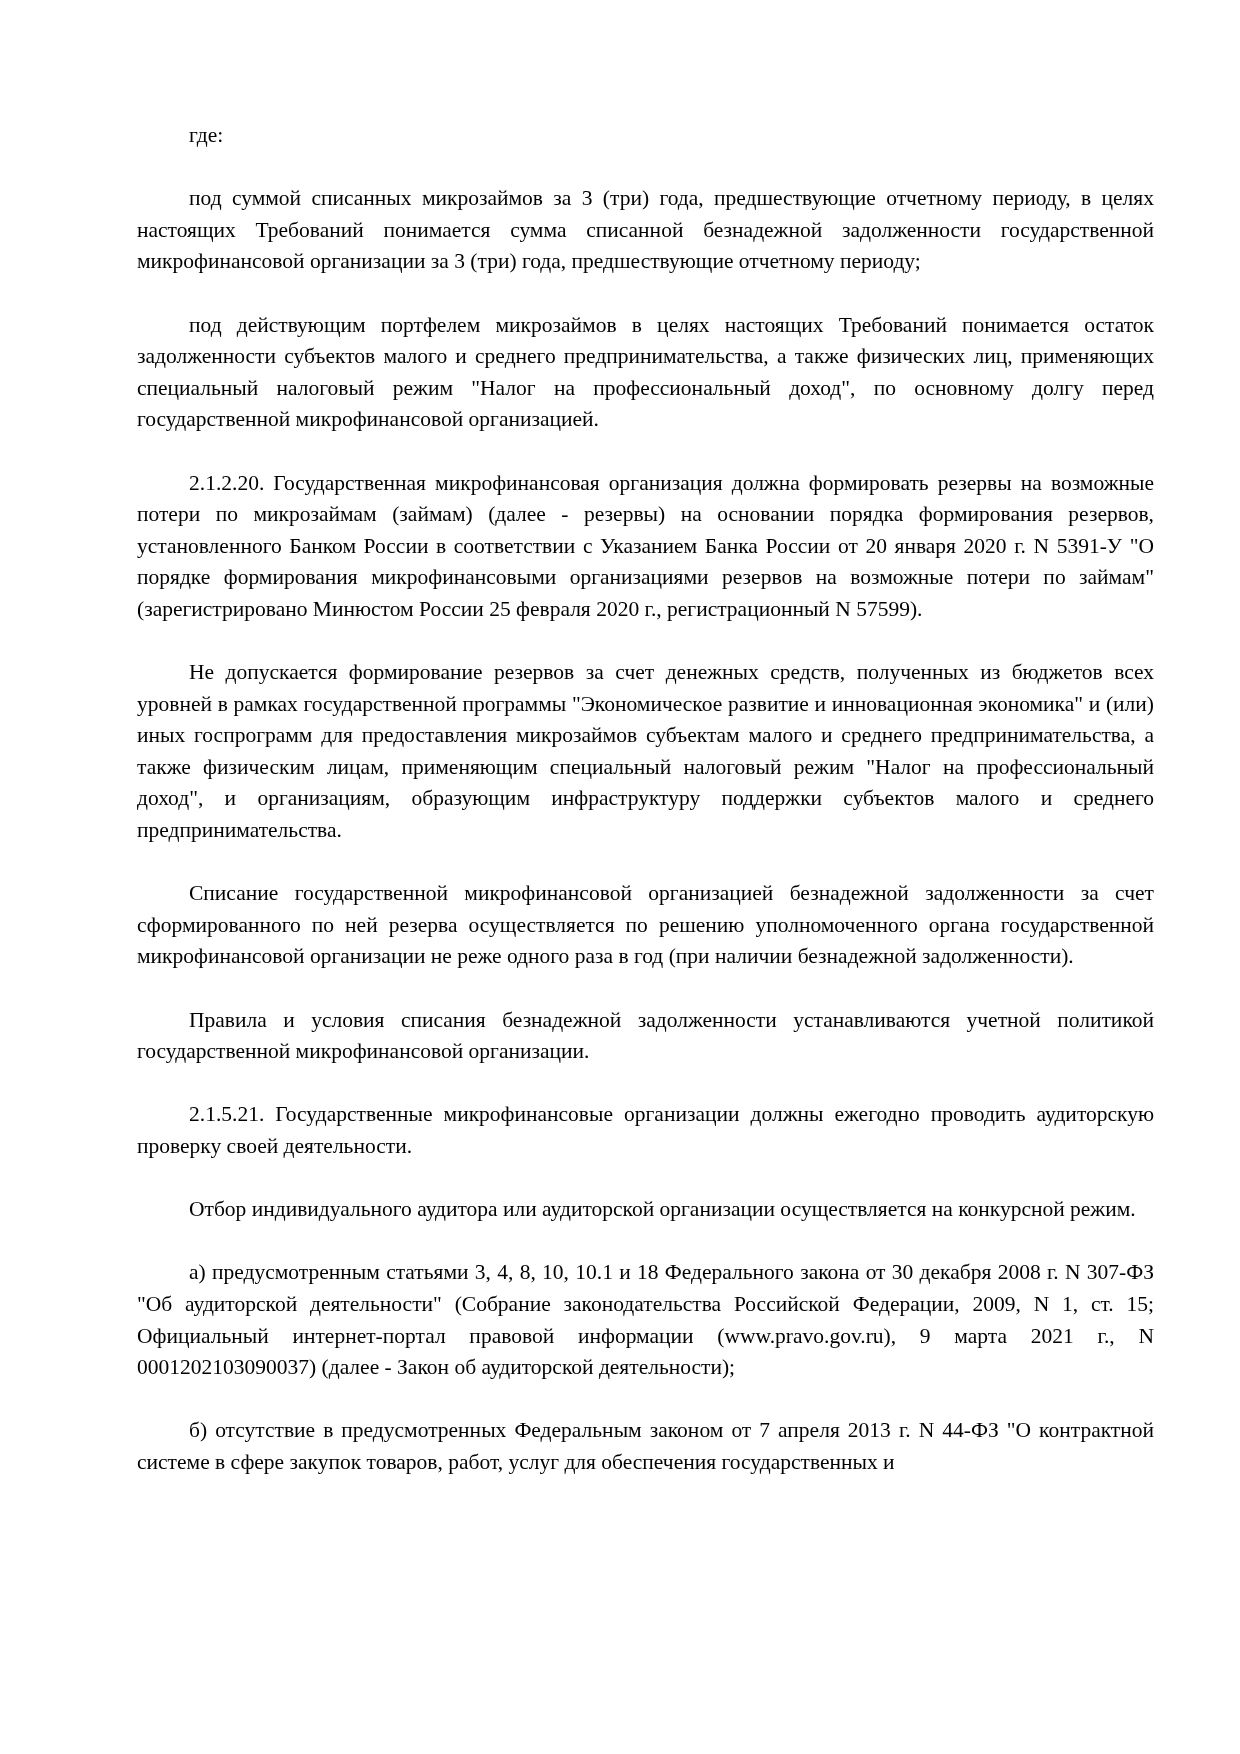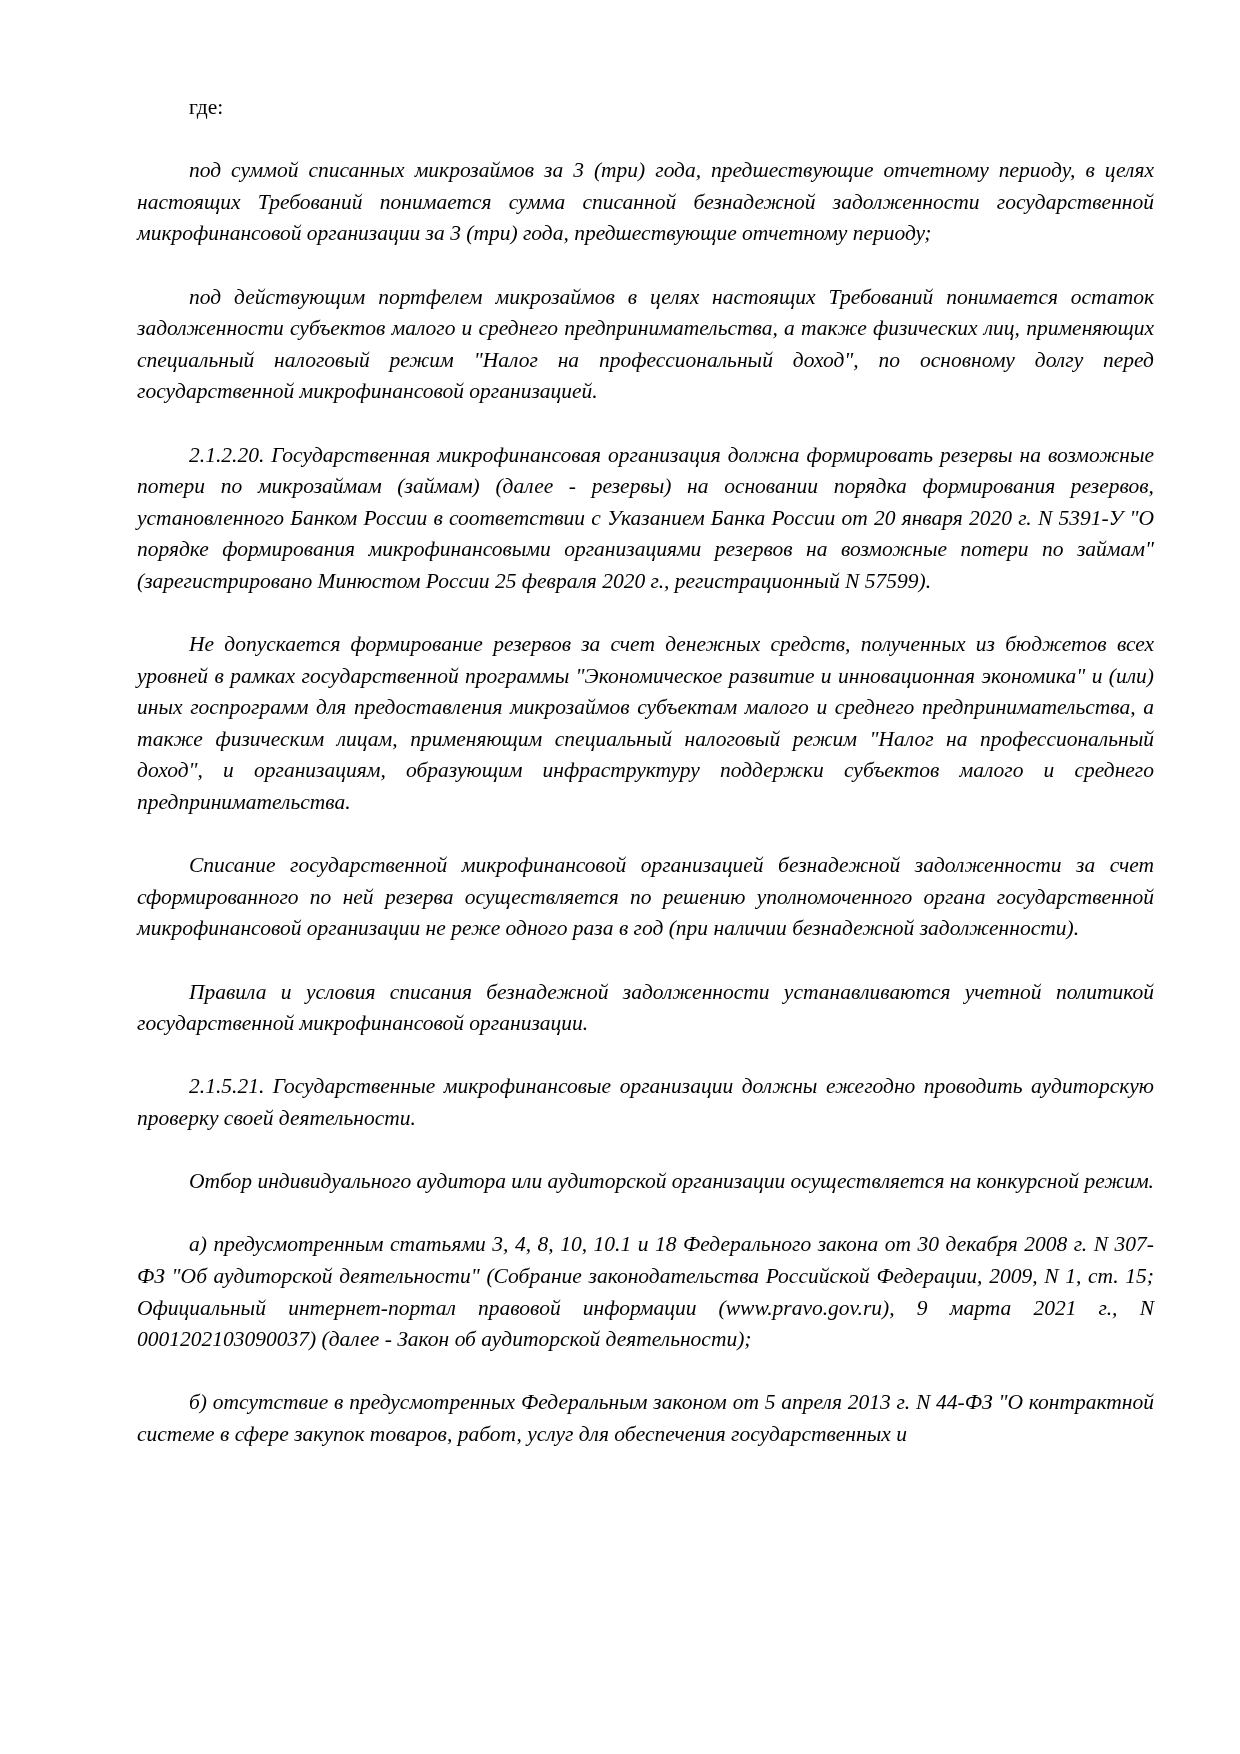--- a/index.html
+++ b/index.html
@@ -9,21 +9,21 @@
     background: #ffffff;
   }
 
   .page {
     position: relative;
     width: 1240px;
     height: 1754px;
     margin: 0 auto;
     background: #ffffff;
     box-sizing: border-box;
-    padding: 92px 86px 0 137px;
+    padding: 120px 86px 0 137px;
     font-family: "Liberation Serif", "DejaVu Serif", serif;
     color: #000000;
     overflow: hidden;
   }
 
   .doc-body {
     font-size: 21.5px;
     line-height: 31.6px;
     text-align: justify;
     text-justify: inter-word;
@@ -33,21 +33,20 @@
   p.para {
     margin: 0 0 0 0;
     text-indent: 52px;
     text-align: justify;
     text-align-last: left;
   }
 
   
   p.para + p.para {
     margin-top: 31.6px;
-    font-style: italic;
   }
 
   
   p.para.short {
     text-align: left;
   }
 </style>
 </head>
 <body>
 
@@ -68,16 +67,16 @@
 
     <p class="para">Правила и условия списания безнадежной задолженности устанавливаются учетной политикой государственной микрофинансовой организации.</p>
 
     <p class="para">2.1.5.21. Государственные микрофинансовые организации должны ежегодно проводить аудиторскую проверку своей деятельности.</p>
 
     <p class="para">Отбор индивидуального аудитора или аудиторской организации осуществляется на конкурсной режим.</p>
 
 
     <p class="para">а) предусмотренным статьями 3, 4, 8, 10, 10.1 и 18 Федерального закона от 30 декабря 2008 г. N 307-ФЗ "Об аудиторской деятельности" (Собрание законодательства Российской Федерации, 2009, N 1, ст. 15; Официальный интернет-портал правовой информации (www.pravo.gov.ru), 9 марта 2021 г., N 0001202103090037) (далее - Закон об аудиторской деятельности);</p>
 
-    <p class="para">б) отсутствие в предусмотренных Федеральным законом от 5 апреля 2013 г. N 44-ФЗ "О контрактной системе в сфере закупок товаров, работ, услуг для обеспечения государственных и</p>
+    <p class="para">б) отсутствие в предусмотренных Федеральным законом от 7 апреля 2013 г. N 44-ФЗ "О контрактной системе в сфере закупок товаров, работ, услуг для обеспечения государственных и</p>
 
   </div>
 </div>
 
 </body></html>

